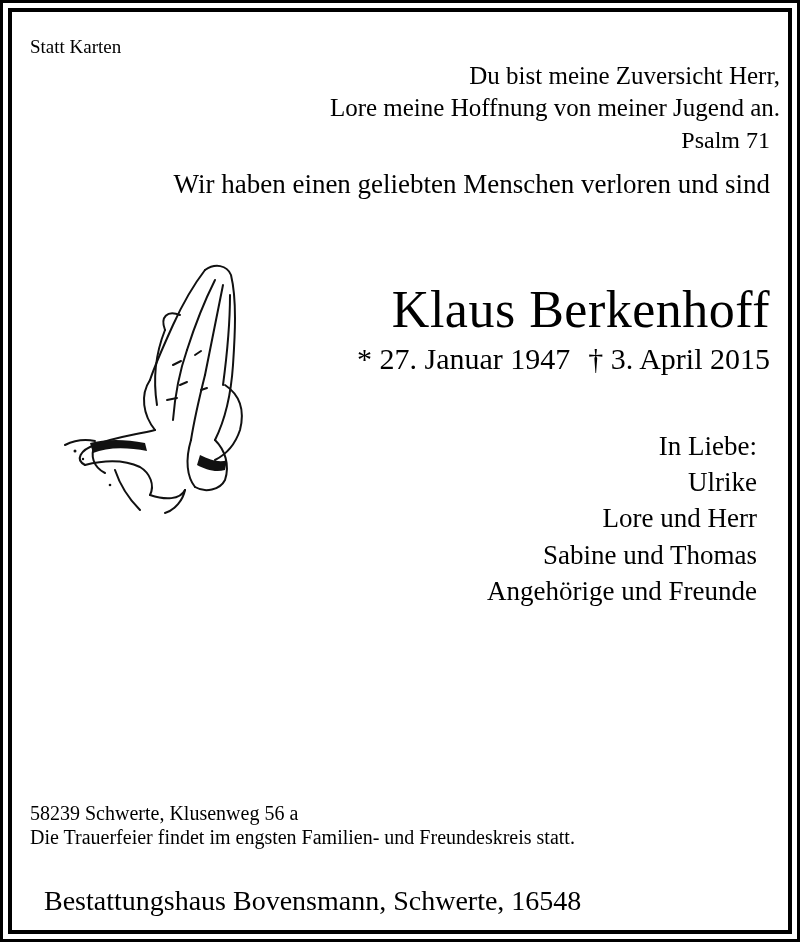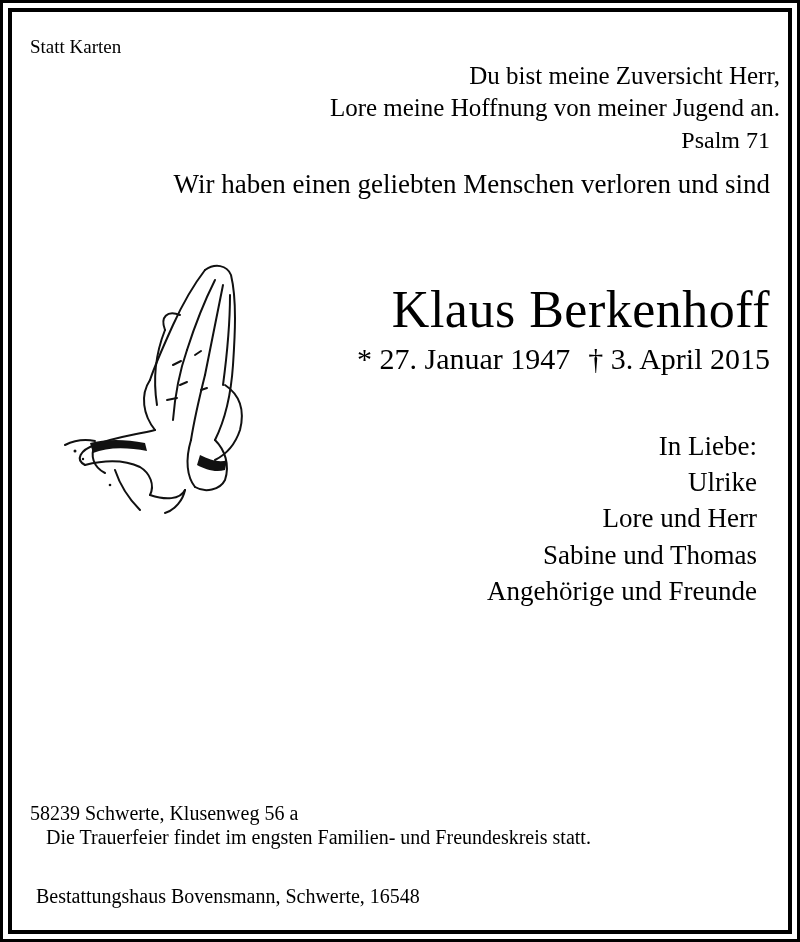--- a/index.html
+++ b/index.html
@@ -17,22 +17,22 @@
   .right { text-align: right; }
   .statt { left: 30px; top: 36px; font-size: 19px; }
   .verse { right: 20px; top: 60px; font-size: 25px; line-height: 32px; }
   .psalm { right: 30px; top: 127px; font-size: 24px; }
   .intro { right: 30px; top: 168px; font-size: 27px; line-height: 33px; }
   .name { right: 30px; top: 280px; font-size: 52px; letter-spacing: 0.5px; }
   .dates { right: 30px; top: 342px; font-size: 30px; }
   .dates .gap { display: inline-block; width: 18px; }
   .mourners { right: 43px; top: 428px; font-size: 27px; line-height: 36.2px; font-family: Liberation Serif, serif; }
   .address { left: 30px; top: 758px; font-size: 20px; margin-top: 44px; }
-  .ceremony { left: 30px; top: 826px; font-size: 20px; margin-left: 16px; }
-  .funeral { left: 36px; top: 885px; font-size: 20px; }
+  .ceremony { left: 30px; top: 826px; font-size: 20px; }
+  .funeral { left: 44px; top: 885px; font-size: 28px; }
   .hands { position: absolute; left: 55px; top: 255px; width: 210px; height: 260px; }
 </style>
 </head>
 <body>
 
 <div class="outer"></div>
 <div class="inner"></div>
 
 <div class="abs serif statt">Statt Karten</div>
 

